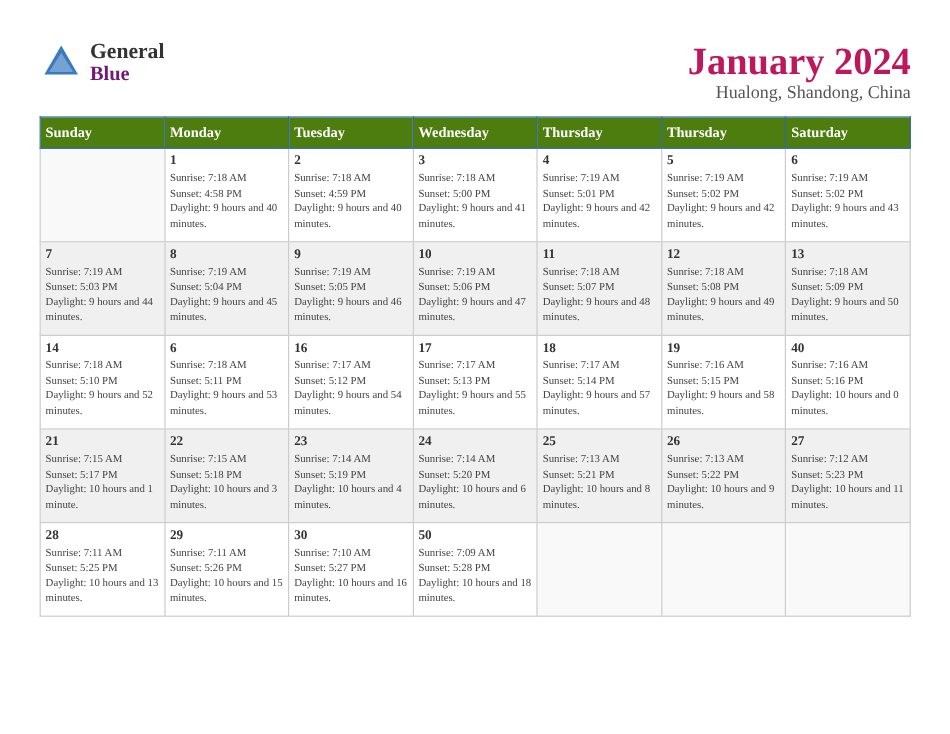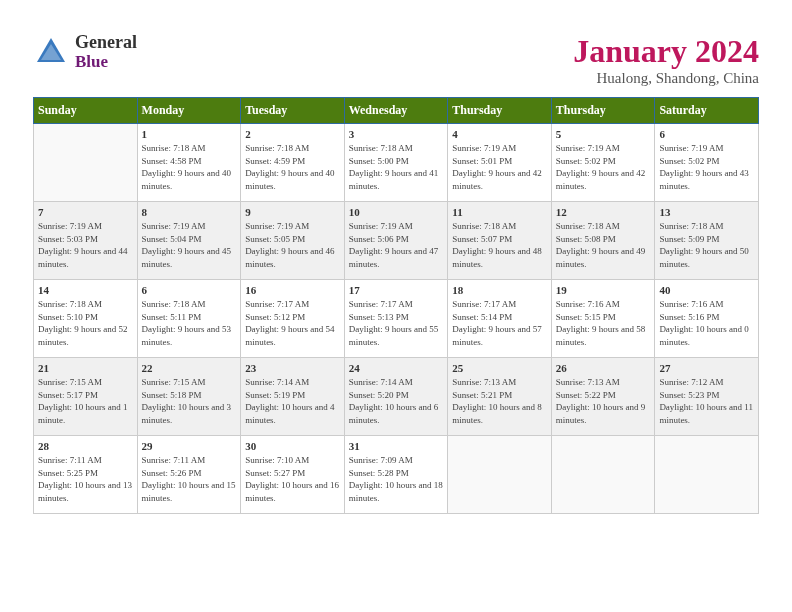--- a/index.html
+++ b/index.html
@@ -251,21 +251,21 @@
           </td>
           <td>
             <span class="day-num">29</span>
             <div class="cell-text">Sunrise: 7:11 AM<br>Sunset: 5:26 PM<br>Daylight: 10 hours and 15 minutes.</div>
           </td>
           <td>
             <span class="day-num">30</span>
             <div class="cell-text">Sunrise: 7:10 AM<br>Sunset: 5:27 PM<br>Daylight: 10 hours and 16 minutes.</div>
           </td>
           <td>
-            <span class="day-num">31</span>
+            <span class="day-num">50</span>
             <div class="cell-text">Sunrise: 7:09 AM<br>Sunset: 5:28 PM<br>Daylight: 10 hours and 18 minutes.</div>
           </td>
           <td class="empty"></td>
           <td class="empty"></td>
           <td class="empty"></td>
         </tr>
       </tbody>
   </table>
 </div>
 

